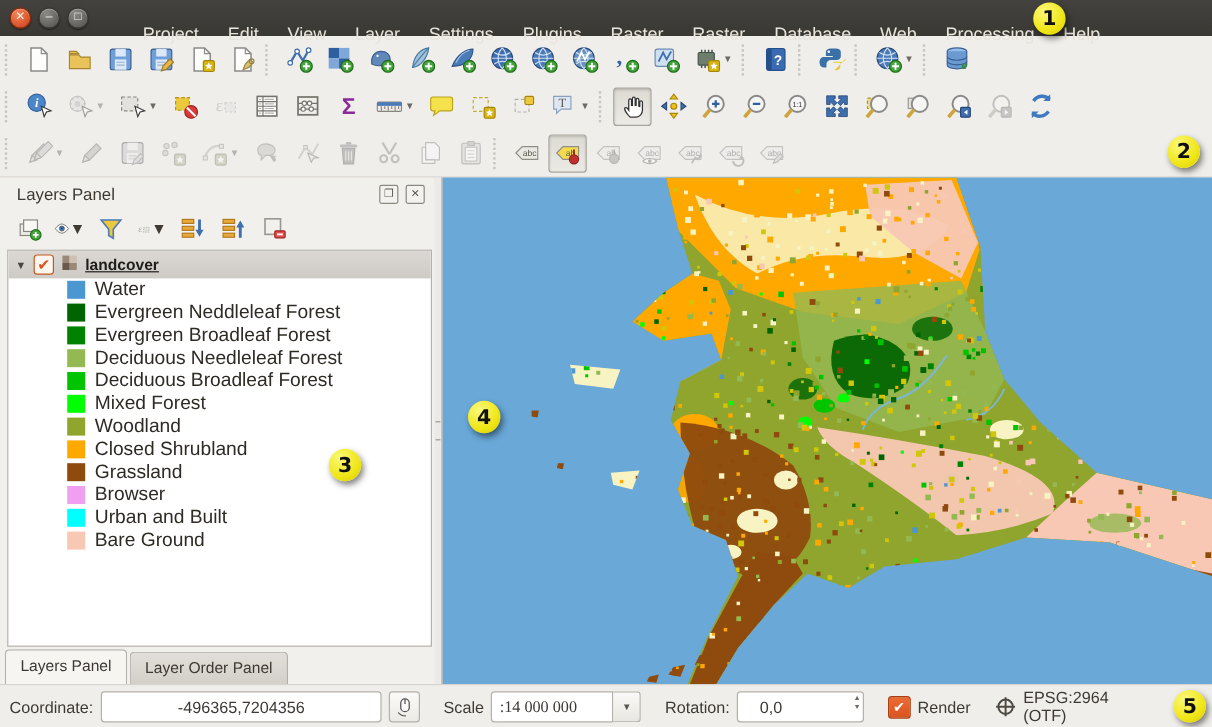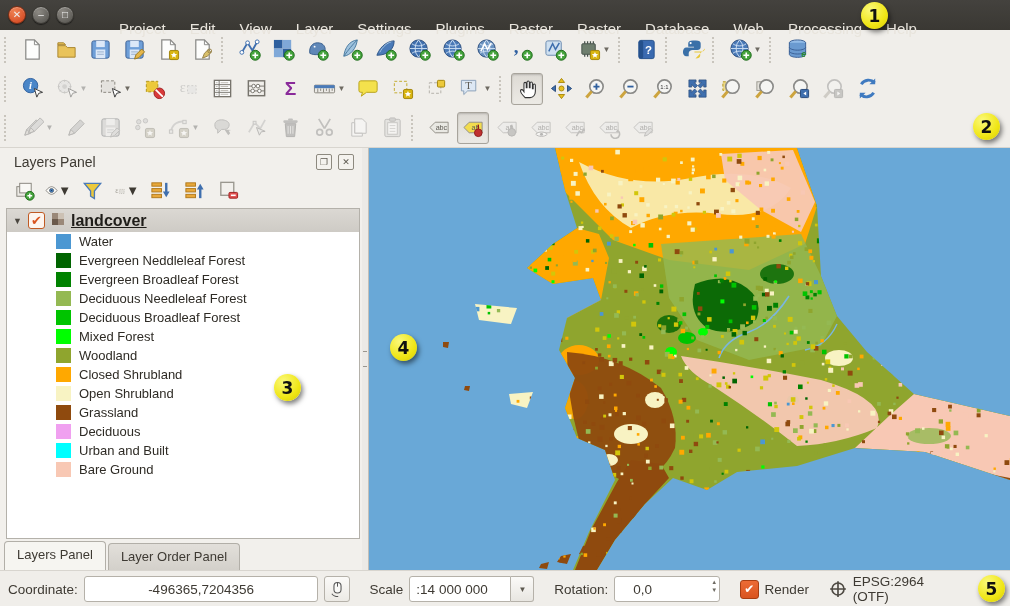--- a/index.html
+++ b/index.html
@@ -26,37 +26,37 @@
   .panel-header{height:27px;display:flex;align-items:center;padding:0 8px 0 14px;}
   .panel-title{font-size:14px;color:#3e3a33;}
   .panel-winbtns{margin-left:auto;display:flex;gap:6px;}
   .pwb{width:14px;height:14px;border:1px solid #8d897f;border-radius:2px;display:flex;align-items:center;justify-content:center;font-size:9px;color:#5c584f;background:#f4f2ee;}
   .panel-toolbar{height:31px;display:flex;align-items:center;padding:0 10px;gap:6px;}
   .ptbtn{width:26px;height:24px;display:flex;align-items:center;justify-content:center;border:1px solid transparent;border-radius:3px;}
   .legend-box{flex:1;margin:2px 2px 0 6px;background:#ffffff;border:1px solid #b4b1aa;overflow:hidden;}
   .layer-row{height:23px;display:flex;align-items:center;gap:5px;padding-left:6px;background:linear-gradient(#dbd8d3,#cecbc5);}
   .expander{font-size:9px;color:#4a463f;width:10px;}
   .cbx{width:15px;height:15px;border:1px solid #c05a23;border-radius:3px;background:#fdf5ef;display:flex;align-items:center;justify-content:center;color:#d9541f;font-size:13px;font-weight:bold;line-height:1;}
-  .layer-name{font-weight:bold;text-decoration:underline;font-size:16px;color:#1f1d19;}
+  .layer-name{font-weight:bold;text-decoration:underline;font-size:13px;color:#1f1d19;}
   .class-row{height:19px;display:flex;align-items:center;gap:8px;padding-left:49px;}
   .swatch{width:15px;height:15px;flex:none;}
-  .class-label{font-size:13px;color:#2e2b25;white-space:nowrap;}
+  .class-label{font-size:16px;color:#2e2b25;white-space:nowrap;}
   .panel-tabs{height:31px;display:flex;align-items:flex-end;padding-left:4px;gap:2px;}
   .ptab{border:1px solid #b2afa8;border-bottom:none;border-radius:4px 4px 0 0;background:linear-gradient(#e2dfda,#d3d0ca);padding:5px 12px 6px;font-size:13px;color:#3e3a33;}
   .ptab.active{background:#f6f5f1;padding-bottom:8px;}
   .splitter{width:6px;background:#eceae6;display:flex;align-items:center;justify-content:center;}
   .splitter .grip{width:4px;height:14px;border-top:1px solid #9a968e;border-bottom:1px solid #9a968e;}
   .map-wrap{flex:1;position:relative;background:#69a8d7;border-left:1px solid #c2bfb8;}
   .map-wrap svg{position:absolute;inset:0;}
   
   .statusbar{height:36px;display:flex;align-items:center;gap:6px;padding:0 8px;background:#f0eeea;border-top:1px solid #d8d5cf;}
   .sb-label{font-size:13.5px;color:#3e3a33;}
   .sb-field{height:24px;background:#fff;border:1px solid #b5b1a9;border-radius:3px;display:flex;align-items:center;}
   .coord{width:238px;justify-content:center;font-size:13.5px;}
-  .scale{width:94px;padding-left:6px;font-size:13.5px;border-radius:3px 0 0 3px;}
+  .scale{width:94px;padding-left:6px;font-size:13.5px;border-radius:3px 0 0 3px;font-family:Liberation Serif, serif;}
   .combo-arrow{width:22px;height:24px;border:1px solid #b5b1a9;border-left:none;border-radius:0 3px 3px 0;background:linear-gradient(#fbfaf8,#e8e6e1);display:flex;align-items:center;justify-content:center;font-size:8px;color:#5c584f;}
   .rot{width:88px;padding-left:18px;font-size:13.5px;position:relative;}
   .spin{position:absolute;right:2px;top:1px;display:flex;flex-direction:column;font-size:6px;color:#6e6a62;line-height:1.4;}
   .sb-btn{width:24px;height:24px;border:1px solid #b5b1a9;border-radius:3px;background:linear-gradient(#fbfaf8,#eceae5);display:flex;align-items:center;justify-content:center;}
   .render-cb{width:17px;height:17px;border-radius:3px;background:linear-gradient(#ec6b35,#d9541f);border:1px solid #a83e12;color:#fff;font-size:12px;display:flex;align-items:center;justify-content:center;font-weight:bold;}
   .gap{width:8px;}
   
   .badge{position:absolute;width:27px;height:27px;border-radius:50%;background:radial-gradient(circle at 35% 28%,#fbf97a,#efe513 62%,#d3c90c);color:#101010;font-weight:bold;font-size:17px;display:flex;align-items:center;justify-content:center;box-shadow:2px 3px 5px rgba(0,0,0,.5);z-index:60;font-family:"DejaVu Sans",sans-serif;}
   .b1{left:861px;top:2px;} .b2{left:973px;top:113px;} .b3{left:274px;top:374px;} .b4{left:390px;top:334px;} .b5{left:978px;top:575px;}
 </style>
@@ -683,30 +683,26 @@
           </div>
           <div class="class-row">
             <span class="swatch" style="background:#8fa52e"></span>
             <span class="class-label">Woodland</span>
           </div>
           <div class="class-row">
             <span class="swatch" style="background:#ffa800"></span>
             <span class="class-label">Closed Shrubland</span>
           </div>
           <div class="class-row">
-            <span class="swatch" style="background:#f8f3c3"></span>
-            <span class="class-label">Open Shrubland</span>
-          </div>
-          <div class="class-row">
             <span class="swatch" style="background:#8f4a0e"></span>
             <span class="class-label">Grassland</span>
           </div>
           <div class="class-row">
             <span class="swatch" style="background:#f0a0f0"></span>
-            <span class="class-label">Deciduous</span>
+            <span class="class-label">Browser</span>
           </div>
           <div class="class-row">
             <span class="swatch" style="background:#00ffff"></span>
             <span class="class-label">Urban and Built</span>
           </div>
           <div class="class-row">
             <span class="swatch" style="background:#f8c8b4"></span>
             <span class="class-label">Bare Ground</span>
           </div>
         </div>

